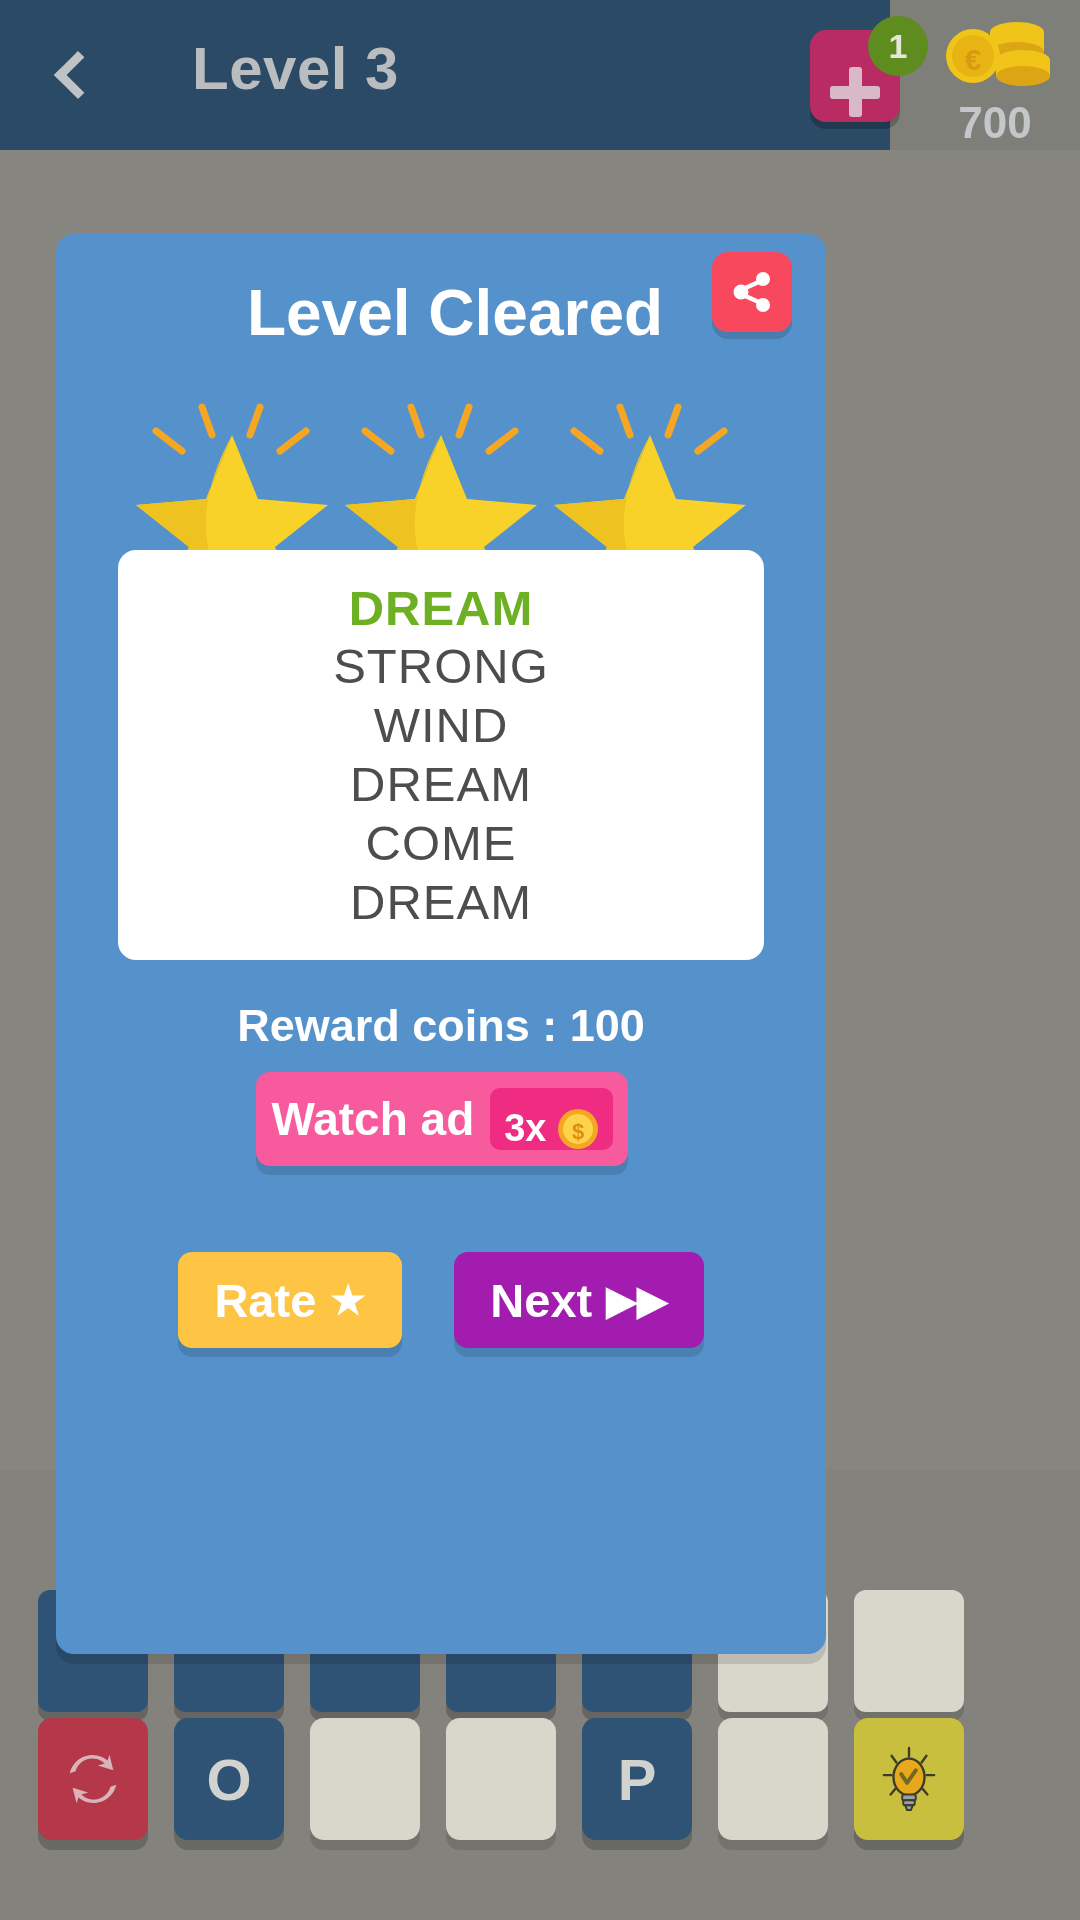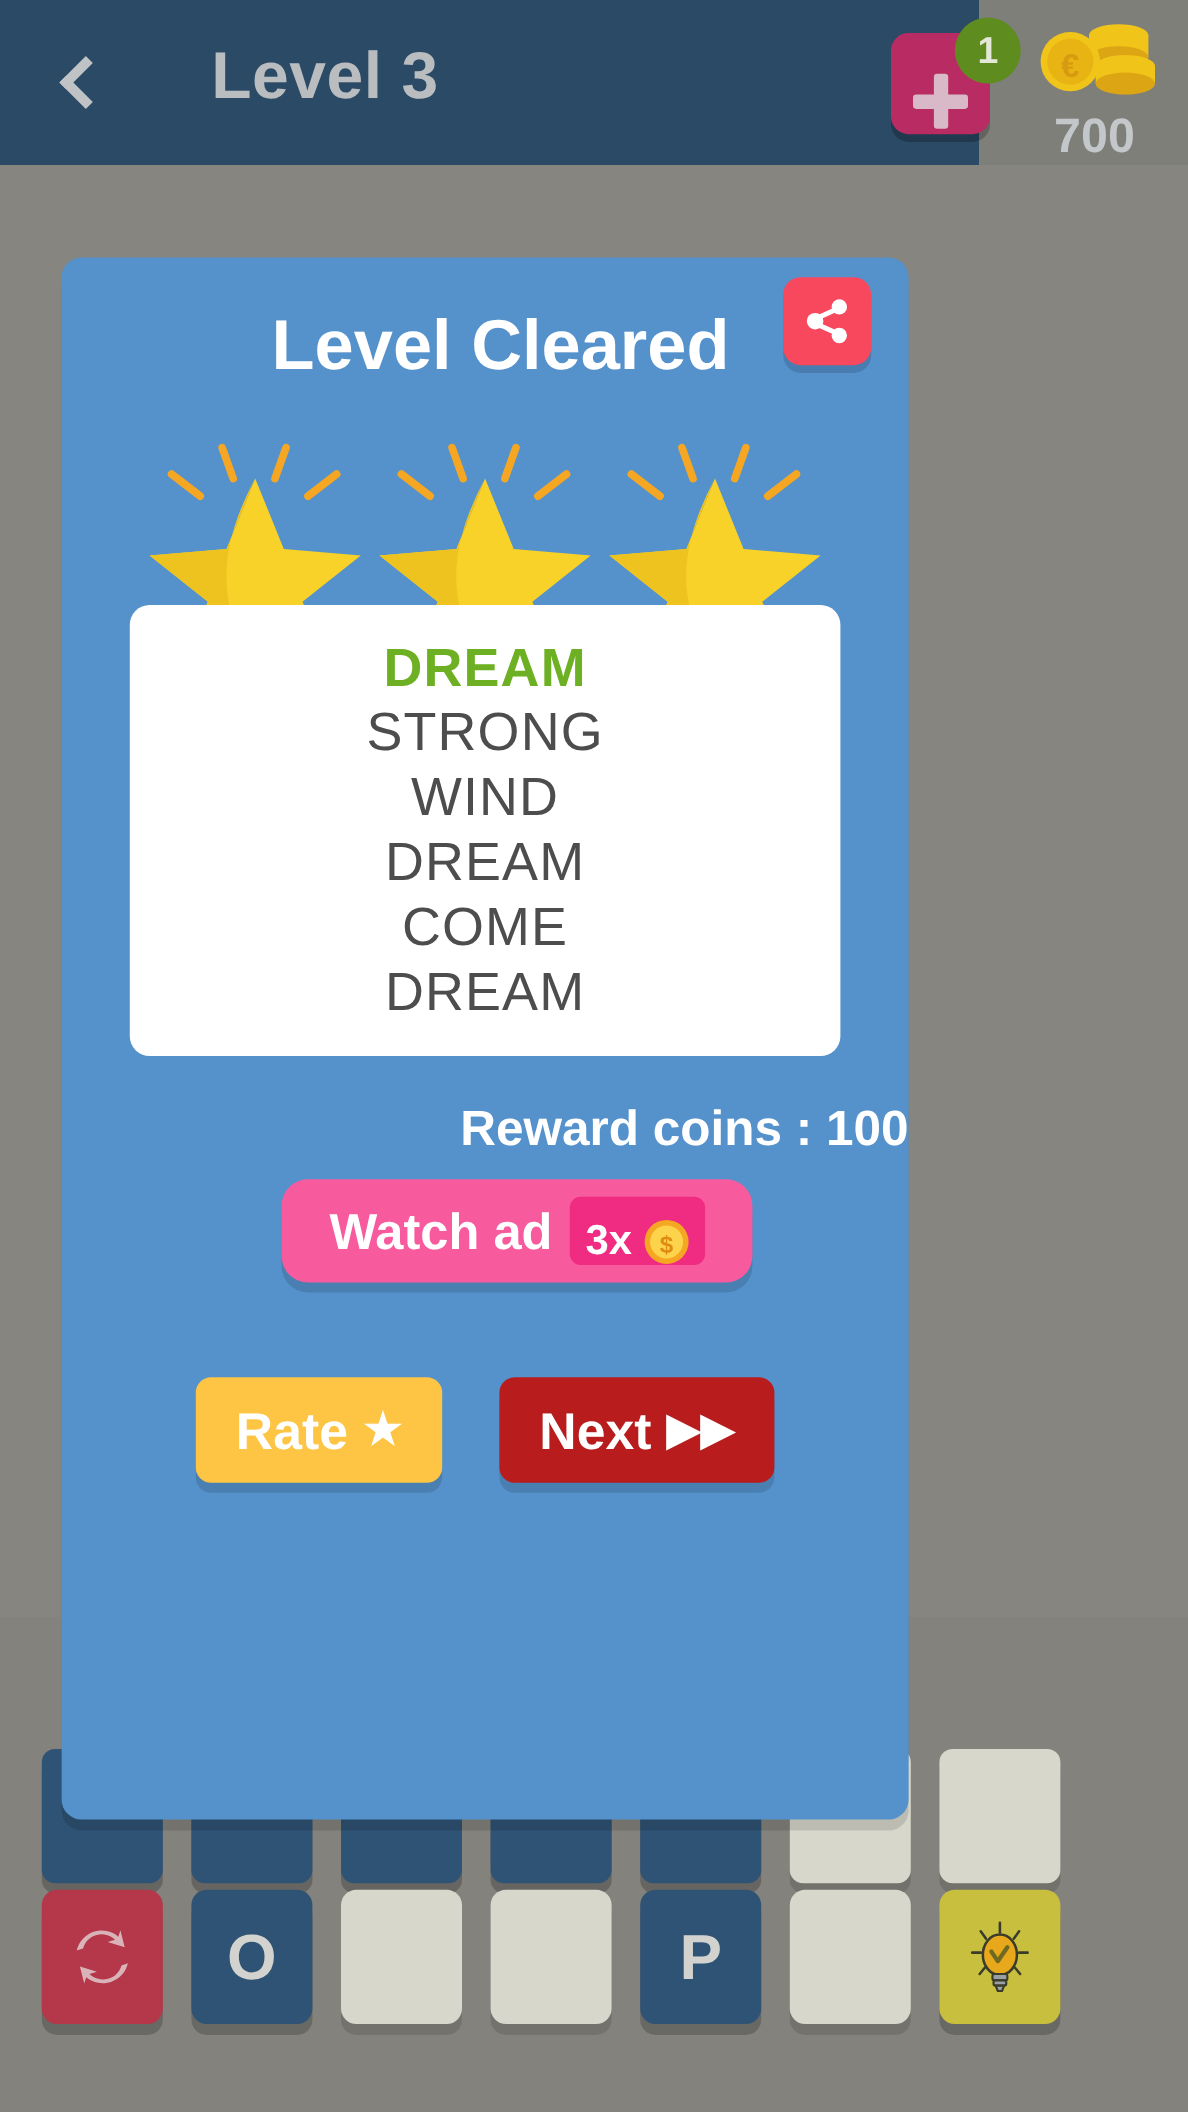--- a/index.html
+++ b/index.html
@@ -107,26 +107,26 @@
     justify-content:center; padding:18px 0;
   }
   .word{
     font-size:49px; font-weight:500; color:#4d4d4d;
     line-height:1.2; letter-spacing:1px;
   }
   .word.found{ color:#6eb023; font-weight:bold; }
 
   .reward-line{
     position:absolute; left:0; top:766px; width:100%;
-    text-align:right; font-size:45px; font-weight:bold; color:#ffffff;
+    text-align:center; font-size:45px; font-weight:bold; color:#ffffff;
   }
 
   .watch-ad{
-    position:absolute; left:200px; top:838px; width:428px; height:94px;
-    background:#f75b9e; border-radius:24px;
+    position:absolute; left:200px; top:838px; width:372px; height:94px;
+    background:#f75b9e; border-radius:14px;
     display:flex; align-items:center; justify-content:center; gap:16px;
     box-shadow:0 9px 0 rgba(0,0,0,.13);
     cursor:pointer;
   }
   .watch-ad-label{ font-size:46px; font-weight:bold; color:#ffffff; }
   .ad-badge{
     background:#ef2b82; border-radius:10px; height:62px;
     display:flex; align-items:flex-end; gap:10px; padding:0 14px;
   }
   .ad-mult{ font-size:38px; font-weight:bold; color:#ffffff; }
@@ -136,21 +136,21 @@
     position:absolute; left:0; top:1018px; width:100%;
     display:flex; justify-content:center; gap:52px;
   }
   .btn{
     height:96px; border-radius:14px;
     display:flex; align-items:center; justify-content:center; gap:14px;
     font-size:47px; font-weight:bold; color:#ffffff;
     cursor:pointer; padding:0 36px;
   }
   .btn-rate{ background:#fdc543; box-shadow:0 9px 0 rgba(0,0,0,.13); min-width:224px; }
-  .btn-next{ background:#b91c1c; box-shadow:0 9px 0 rgba(0,0,0,.13); min-width:224px; }
+  .btn-next{ background:#a21caf; box-shadow:0 9px 0 rgba(0,0,0,.13); min-width:224px; }
   .glyph{ font-size:40px; line-height:1; }
 </style>
 </head>
 <body>
 
 <div id="screen">
 
   <div class="game-bg">
     <div class="bg-upper"></div>
     <div class="bg-lower"></div>

